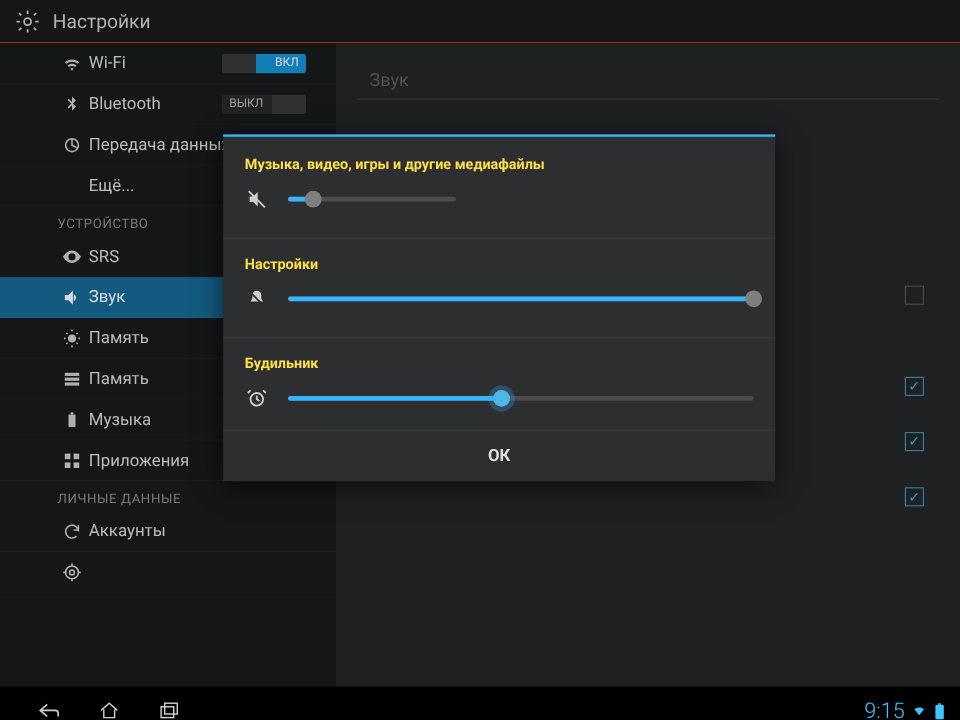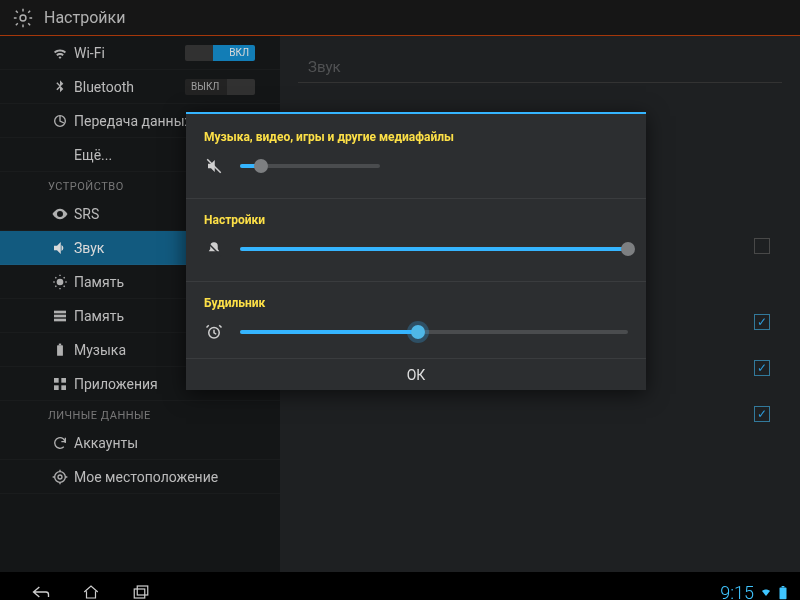--- a/index.html
+++ b/index.html
@@ -30,21 +30,21 @@
   .dialog-title-div { height:2px; background:#35b5ff; margin:0 0 8px 0; }
   .vol-group { padding:8px 18px 14px; }
   .vol-label { font-size:12px; color:#fde047; margin-bottom:10px;font-weight:bold; }
   .vol-row { display:flex; align-items:center; gap:16px; height:24px; }
   .vol-icon { width:20px; height:20px; display:flex; align-items:center; justify-content:center; color:#cfcfcf;}
   .slider { position:relative; flex:1; height:4px; background:#4a4c4e; border-radius:2px; }
   .slider-fill { position:absolute; left:0; top:0; bottom:0; background:#35b5ff; border-radius:2px; }
   .slider-thumb { position:absolute; top:50%; width:14px; height:14px; background:#4fb7e6; border-radius:50%; transform:translate(-50%,-50%); box-shadow:0 0 0 4px rgba(53,181,255,0.25);}
   .slider-thumb.dim { background:#7d7f81; box-shadow:none;}
   .dialog-sep { height:1px; background:#3a3c3e; margin:6px 0;}
-  .dialog-ok { height:32px; display:flex; align-items:center; justify-content:center; font-size:14px; color:#e0e0e0; border-top:1px solid #3a3c3e; }
+  .dialog-ok { height:43px; display:flex; align-items:center; justify-content:center; font-size:14px; color:#e0e0e0; border-top:1px solid #3a3c3e;font-weight:bold; }
   
   .navbar { position:absolute; left:0; right:0; bottom:0; height:16px; background:#000; display:flex; align-items:center; }
   .nav-btns { display:flex; gap:28px; padding-left:30px; }
   .nav-btn { width:22px; height:18px; color:#cfcfcf; display:flex; align-items:center; justify-content:center;}
   .clock { margin-left:auto; padding-right:10px; display:flex; align-items:center; gap:6px; color:#3fc5ff; font-size:18px; font-weight:300;}
   .status-ic { width:12px; height:12px; }
   svg { display:block; }
 </style>
 </head>
 <body>
@@ -172,21 +172,20 @@
     </div>
 
     <div class="side-item">
       <span class="icon">
           <svg width="16" height="16" viewBox="0 0 24 24" fill="none" stroke="#cfcfcf" stroke-width="2">
             <circle cx="12" cy="12" r="3"></circle>
             <circle cx="12" cy="12" r="8"></circle>
             <path d="M12 1v3M12 20v3M1 12h3M20 12h3"></path>
           </svg>
         </span>
-      <span class="lbl">Мое местоположение</span>
     </div>
   </div>
 
   <div class="main">
     <div class="main-section-title">Звук</div>
     <div class="main-divider"></div>
     <div style="height:140px"></div>
     <div class="main-row">
         <span class="cb unchecked"></span>
       </div>

